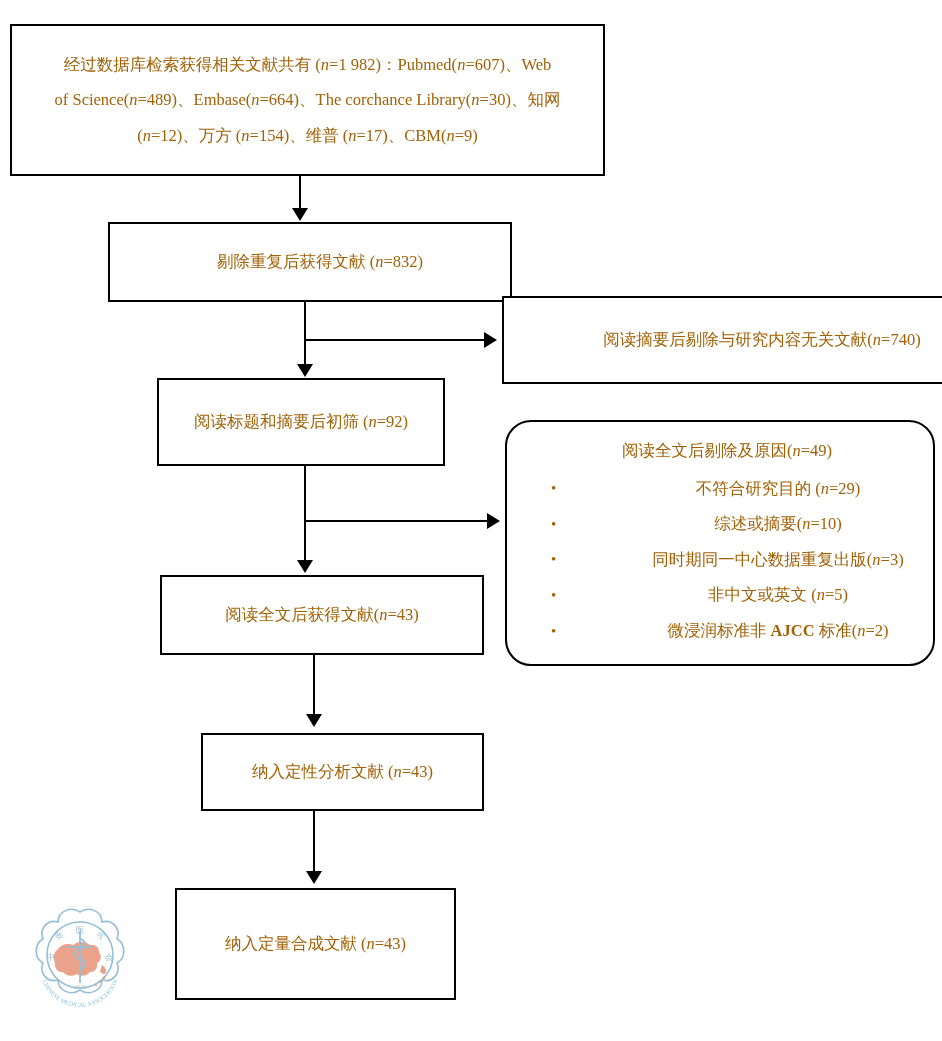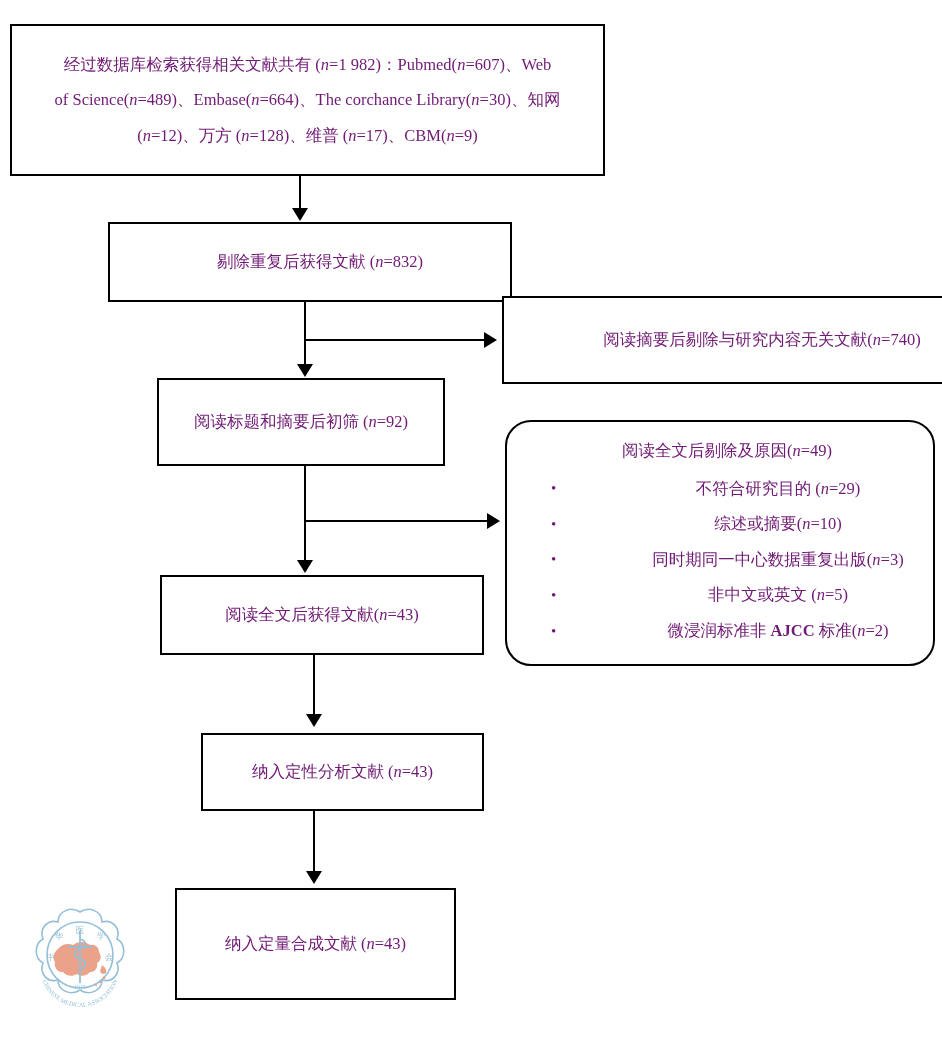--- a/index.html
+++ b/index.html
@@ -21,21 +21,21 @@
     position:absolute;
     box-sizing:border-box;
     border:2px solid #000000;
     background:#ffffff;
     display:flex;
     align-items:center;
     justify-content:center;
     text-align:center;
     line-height:1.85;
     font-size:16.5px;
-    color:#701a75;
+    color:#a16207;
   }
   .box .inner{padding:0 10px;width:100%;}
 
   .box-search{left:10px;top:24px;width:595px;height:152px;font-size:16.5px;}
   .box-search .inner{line-height:2.15;padding:0 14px;}
 
   .box-dedup{left:108px;top:222px;width:404px;height:80px;padding-left:20px;}
   .box-excl-abs{left:502px;top:296px;width:520px;height:88px;}
   .box-screen{left:157px;top:378px;width:288px;height:88px;}
   .box-excl-full{left:505px;top:420px;width:430px;height:246px;
@@ -105,21 +105,21 @@
 </style>
 </head>
 <body>
 
 <div id="canvas">
 
   <div class="box box-search">
     <div class="inner">
       <span><span>经过数据库检索获得相关文献共有 (</span><i class="nv">n</i><span>=1 982)：Pubmed(</span><i class="nv">n</i><span>=607)、Web</span></span><br>
       <span><span>of Science(</span><i class="nv">n</i><span>=489)、Embase(</span><i class="nv">n</i><span>=664)、The corchance Library(</span><i class="nv">n</i><span>=30)、知网</span></span><br>
-      <span><span>(</span><i class="nv">n</i><span>=12)、万方 (</span><i class="nv">n</i><span>=128)、维普 (</span><i class="nv">n</i><span>=17)、CBM(</span><i class="nv">n</i><span>=9)</span></span>
+      <span><span>(</span><i class="nv">n</i><span>=12)、万方 (</span><i class="nv">n</i><span>=154)、维普 (</span><i class="nv">n</i><span>=17)、CBM(</span><i class="nv">n</i><span>=9)</span></span>
     </div>
   </div>
 
   <div class="vline" style="left:299px;top:176px;height:34px;"></div>
   <div class="arrow-down" style="left:292px;top:208px;"></div>
 
   <div class="box box-dedup">
     <div class="inner"><span>剔除重复后获得文献 (</span><i class="nv">n</i><span>=832)</span></div>
   </div>
 

